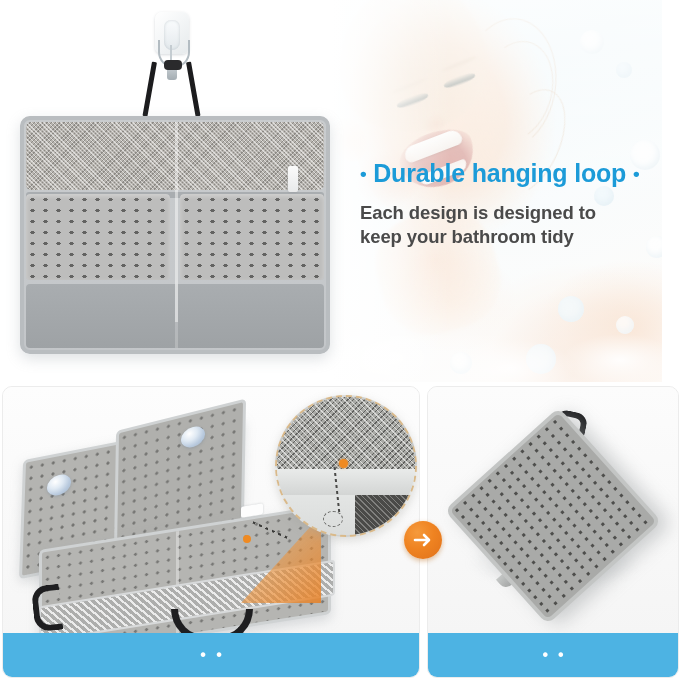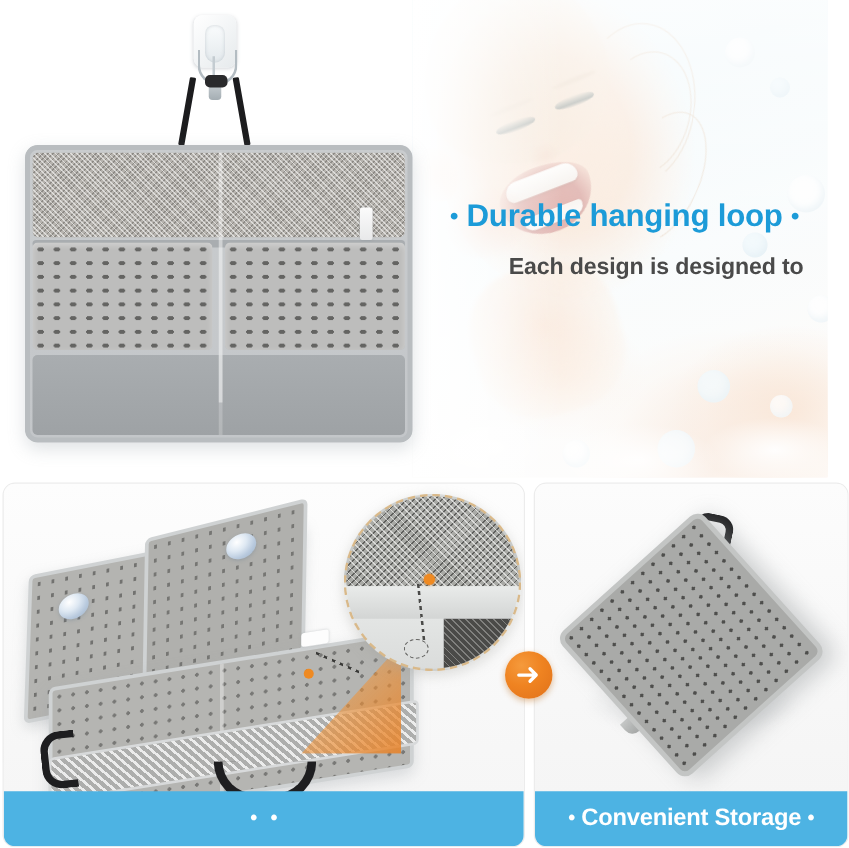--- a/index.html
+++ b/index.html
@@ -371,22 +371,23 @@
       <div class="photo-fade"></div>
       <div class="photo-fade-l"></div>
     </div>
 
     <div class="copy">
       <div class="headline" style="color:#1c9bd8;">
         <span class="dot">•</span>
         <span>Durable hanging loop</span>
         <span class="dot">•</span>
       </div>
-      <div class="body-copy" style="color:#4a4a4a;margin-left:47px;">
+      <div class="body-copy" style="color:#4a4a4a;">
         <div>Each design is designed to</div>
+        <div>keep your bathroom tidy</div>
       </div>
     </div>
 
     <div class="hang-wrap">
       <div class="hook-pad"></div>
       <div class="hook-metal"></div>
       <div class="hook-stem"></div>
       <div class="strap-clip"></div>
       <div class="strap l"></div>
       <div class="strap r"></div>
@@ -440,21 +441,21 @@
   <div class="panel panel-right">
     <div class="fold-scene">
       <div class="fold-shadow"></div>
       <div class="fold-loop"></div>
       <div class="fold-side"></div>
       <div class="fold-bag"></div>
     </div>
 
     <div class="banner">
       <span class="dot">•</span>
-      &nbsp;<span>Convenient Storage</span>&nbsp;
+      &nbsp;&nbsp;
       <span class="dot">•</span>
     </div>
   </div>
 
   <div class="arrow-badge">
     <svg width="20" height="16" viewBox="0 0 20 16" aria-hidden="true">
       <path d="M2 8 H13 M11 3 L16 8 L11 13" stroke="#ffffff" stroke-width="2.6" fill="none" stroke-linecap="round" stroke-linejoin="round"></path>
     </svg>
   </div>
 

